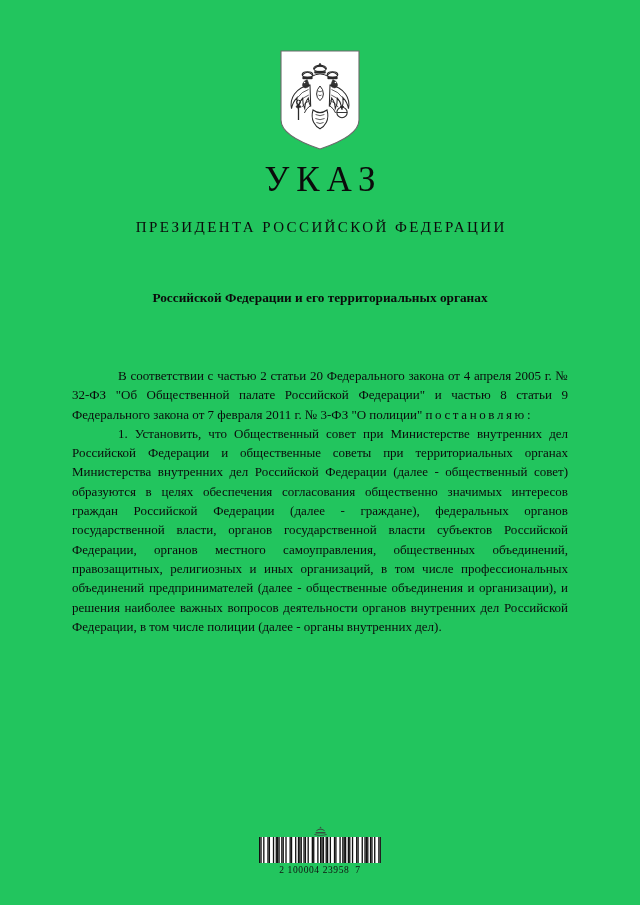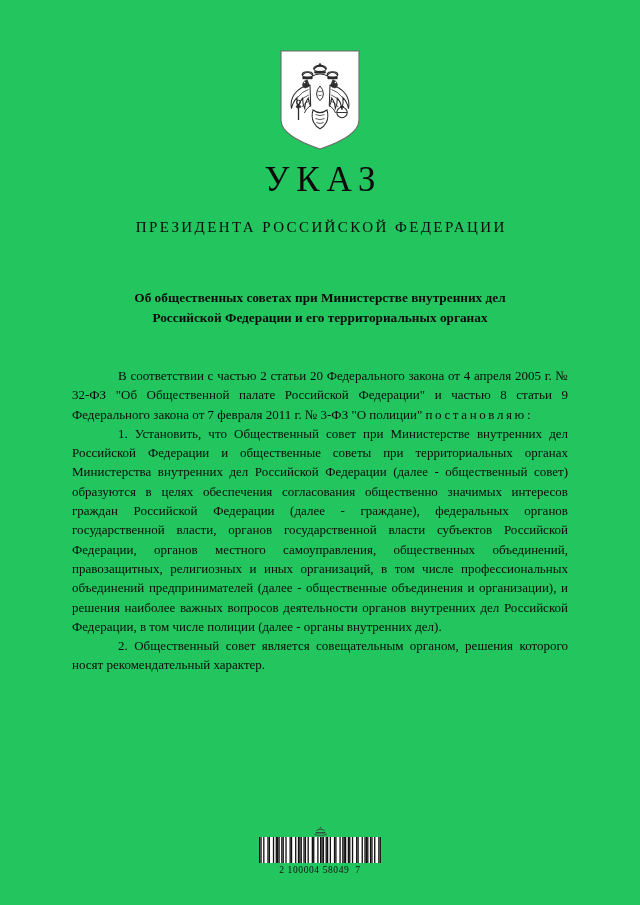--- a/index.html
+++ b/index.html
@@ -181,31 +181,29 @@
       </g>
     </svg>
   </div>
 
   <div class="title-block">
     <div class="doc-title">УКАЗ</div>
     <div class="doc-subtitle">ПРЕЗИДЕНТА РОССИЙСКОЙ ФЕДЕРАЦИИ</div>
   </div>
 
   <div class="subject">
-    <span class="ln">Об общественных советах при Министерстве внутренних дел</span>
     <span class="ln">Российской Федерации и его территориальных органах</span>
   </div>
 
   <div class="body-text">
 
     <p class="para indent"><span>В соответствии с частью 2 статьи 20 Федерального закона от 4 апреля 2005 г. № 32-ФЗ "Об Общественной палате Российской Федерации" и частью 8 статьи 9 Федерального закона от 7 февраля 2011 г. № 3-ФЗ "О полиции"</span><span>&nbsp;</span><span class="spaced nowrap">постановляю</span><span>:</span></p>
 
     <p class="para indent"><span>1.</span><span>&nbsp;</span><span>Установить, что Общественный совет при Министерстве внутренних дел Российской Федерации и общественные советы при территориальных органах Министерства внутренних дел Российской Федерации (далее - общественный совет) образуются в целях обеспечения согласования общественно значимых интересов граждан Российской Федерации (далее - граждане), федеральных органов государственной власти, органов государственной власти субъектов Российской Федерации, органов местного самоуправления, общественных объединений, правозащитных, религиозных и иных организаций, в том числе профессиональных объединений предпринимателей (далее - общественные объединения и организации), и решения наиболее важных вопросов деятельности органов внутренних дел Российской Федерации, в том числе полиции (далее - органы внутренних дел).</span></p>
 
-    <p class="para indent"><span>2.</span><span>&nbsp;</span><span>Общественный совет является совещательным органом, решения которого носят рекомендательный характер.</span></p>
 
 
   </div>
 
   <div class="barcode-area">
     <svg class="barcode-mark" viewBox="0 0 15 10" aria-hidden="true">
       <g fill="#3a3a3a">
         <path d="M7.5 0.6 l1 1.5 h-2 z"></path>
         <path d="M3.4 4.2 q4.1 -3.4 8.2 0 l0 1.1 q-4.1 -2.9 -8.2 0 z"></path>
         <path d="M2.6 6 h9.8 v1.5 h-9.8 z"></path>
@@ -260,16 +258,16 @@
           <rect x="105.364" y="0" width="1.317" height="26"></rect>
           <rect x="106.750" y="0" width="1.317" height="26"></rect>
           <rect x="108.136" y="0" width="1.317" height="26"></rect>
           <rect x="110.909" y="0" width="1.317" height="26"></rect>
           <rect x="112.295" y="0" width="1.317" height="26"></rect>
           <rect x="115.068" y="0" width="1.317" height="26"></rect>
           <rect x="119.227" y="0" width="1.317" height="26"></rect>
           <rect x="120.614" y="0" width="1.317" height="26"></rect>
         </g>
     </svg>
-    <div class="barcode-number">2 100004 58049  7</div>
+    <div class="barcode-number">2 100004 23958  7</div>
   </div>
 
 </div>
 
 </body></html>

